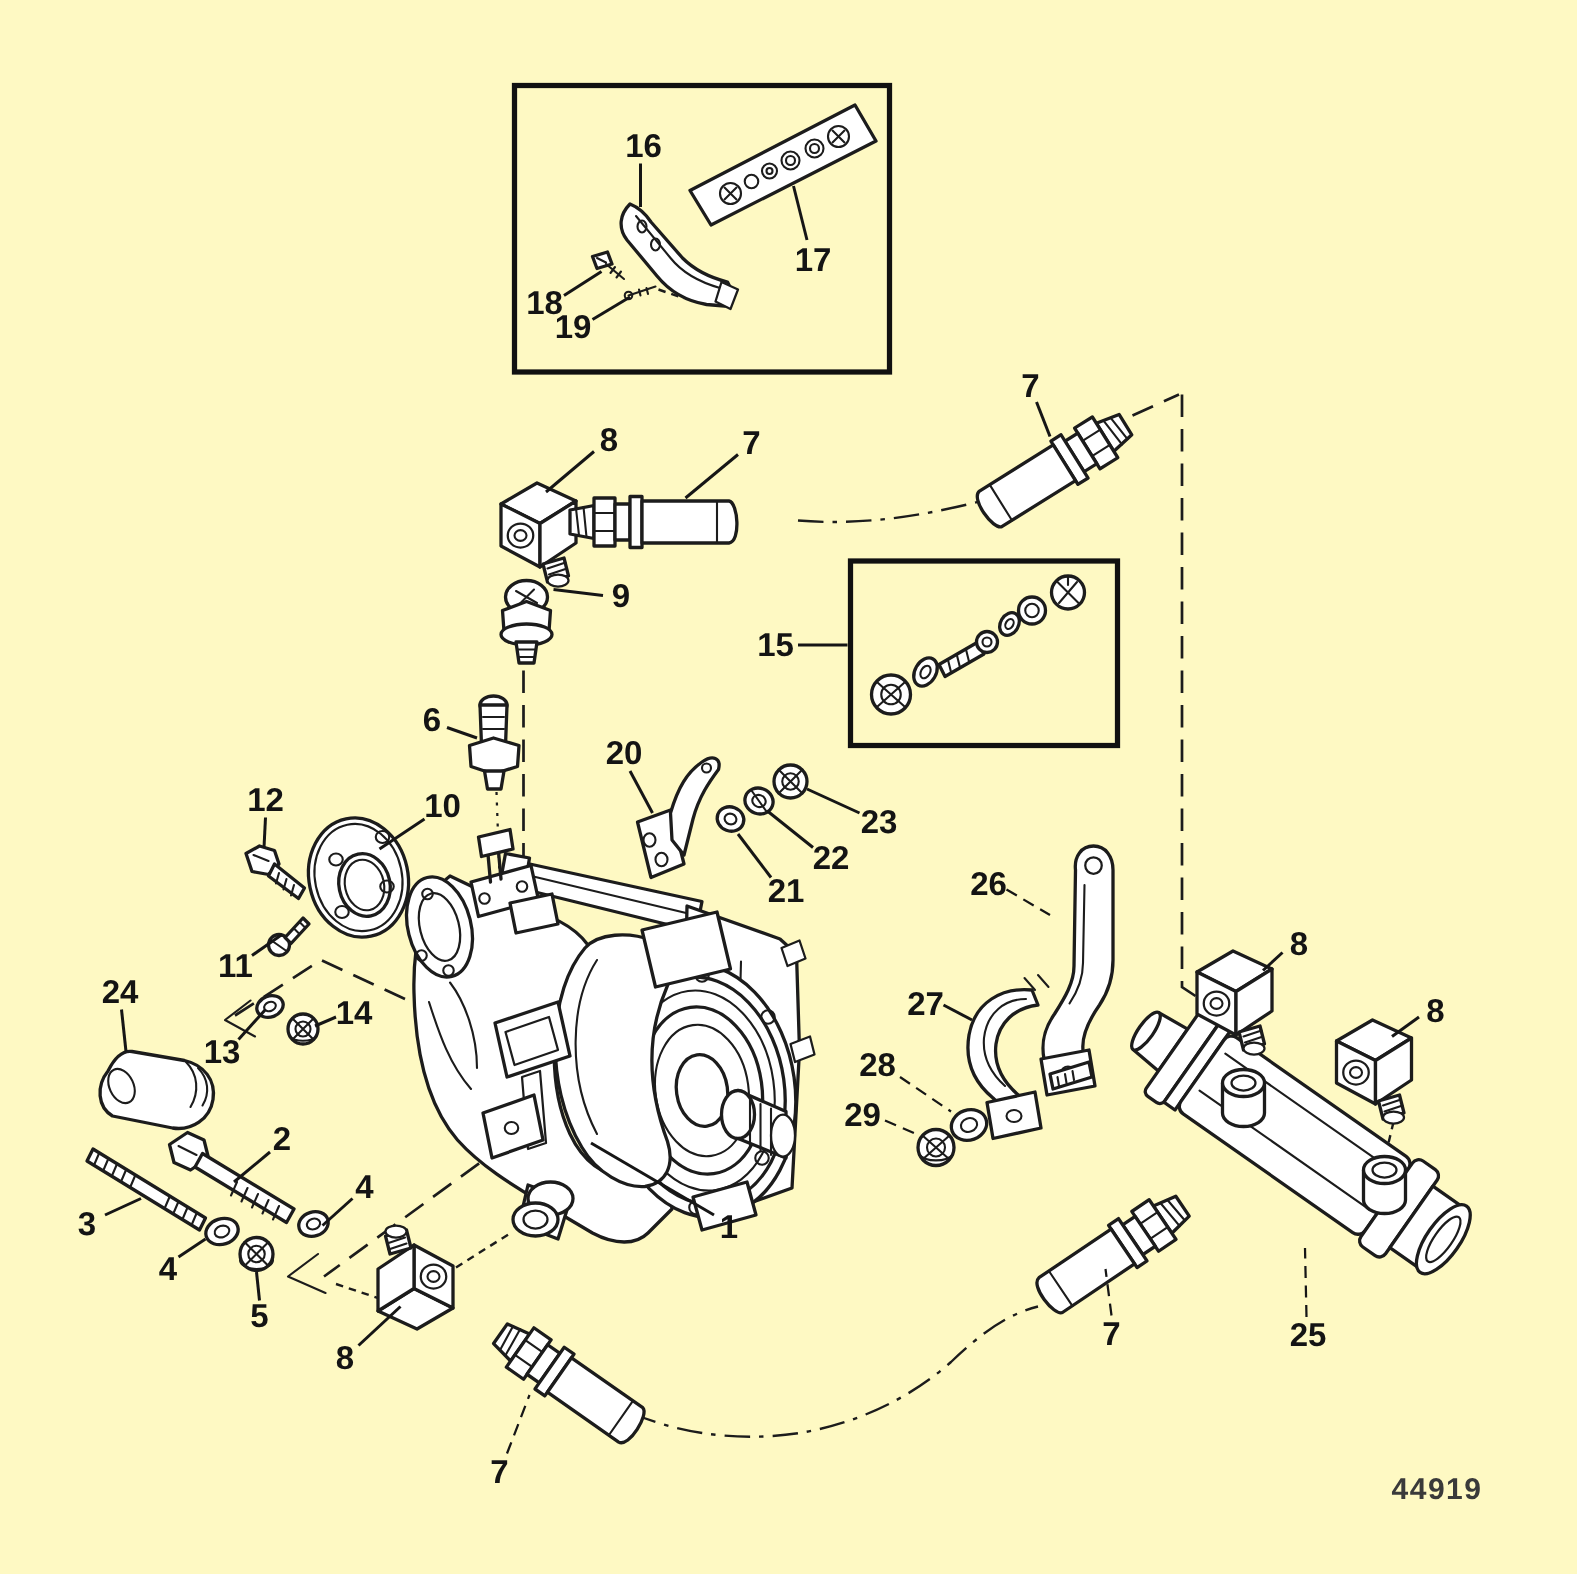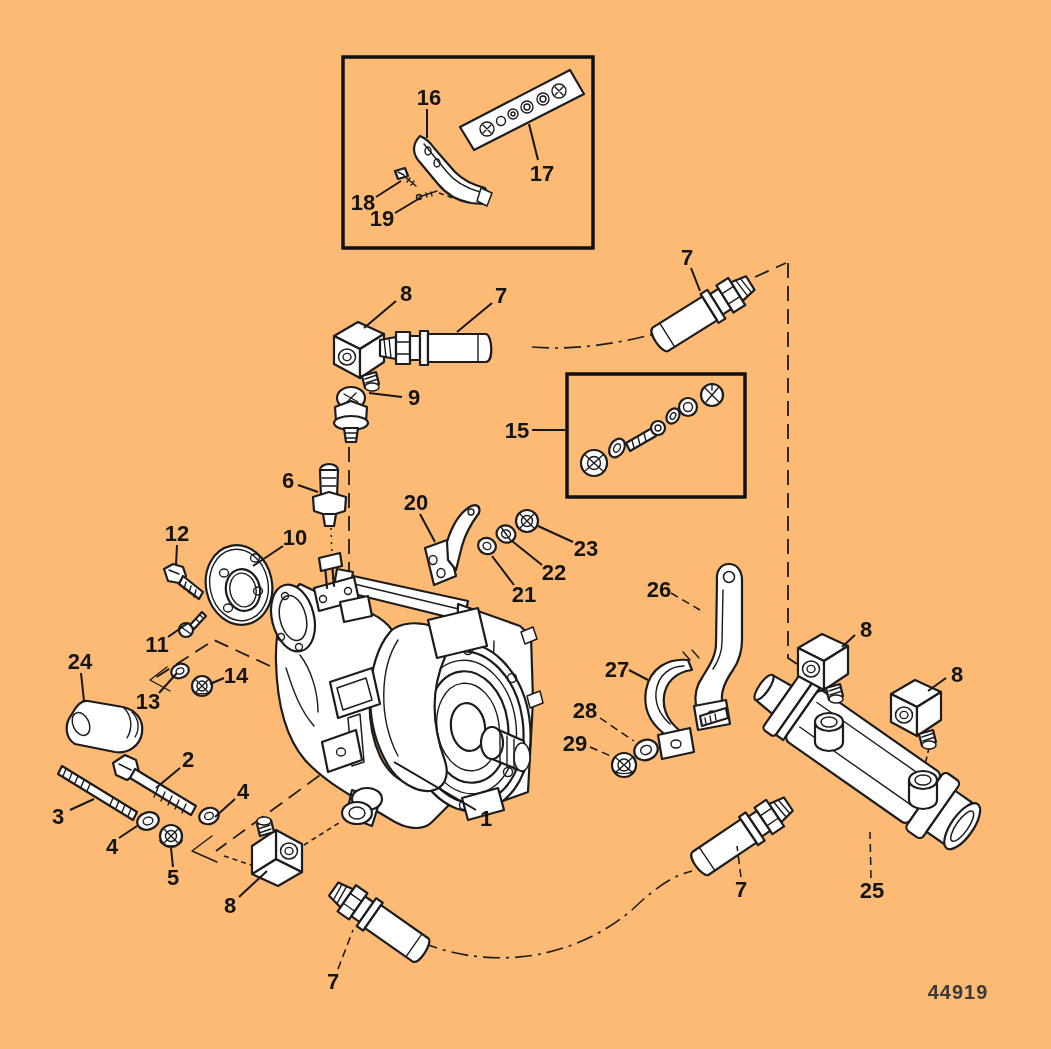--- a/index.html
+++ b/index.html
@@ -1,16 +1,16 @@
 <!DOCTYPE html>
 <html><head>
 <meta charset="utf-8">
 <style>
   html,body { margin:0; padding:0; background:#ffffff; }
-  .stage { position:relative; width:1051px; height:1049px; background:#fdba74; overflow:hidden;
+  .stage { position:relative; width:1051px; height:1049px; background:#fef9c3; overflow:hidden;
            font-family:"Liberation Sans", sans-serif; }
   svg { position:absolute; left:0; top:0; }
   .ln   { fill:none; stroke:#1c1c1c; stroke-width:2.2; stroke-linecap:round; stroke-linejoin:round; }
   .lnt  { fill:none; stroke:#1c1c1c; stroke-width:1.4; stroke-linecap:round; stroke-linejoin:round; }
   .wf   { fill:#ffffff; stroke:#1c1c1c; stroke-width:2.2; stroke-linejoin:round; }
   .wft  { fill:#ffffff; stroke:#1c1c1c; stroke-width:1.5; stroke-linejoin:round; }
   .box  { fill:none; stroke:#111; stroke-width:3.5; }
   .dash { fill:none; stroke:#1c1c1c; stroke-width:1.8; stroke-dasharray:15 8; }
   .dashdot { fill:none; stroke:#1c1c1c; stroke-width:1.6; stroke-dasharray:17 6 3 6; }
   .dashsm  { fill:none; stroke:#1c1c1c; stroke-width:1.6; stroke-dasharray:5 4; }

